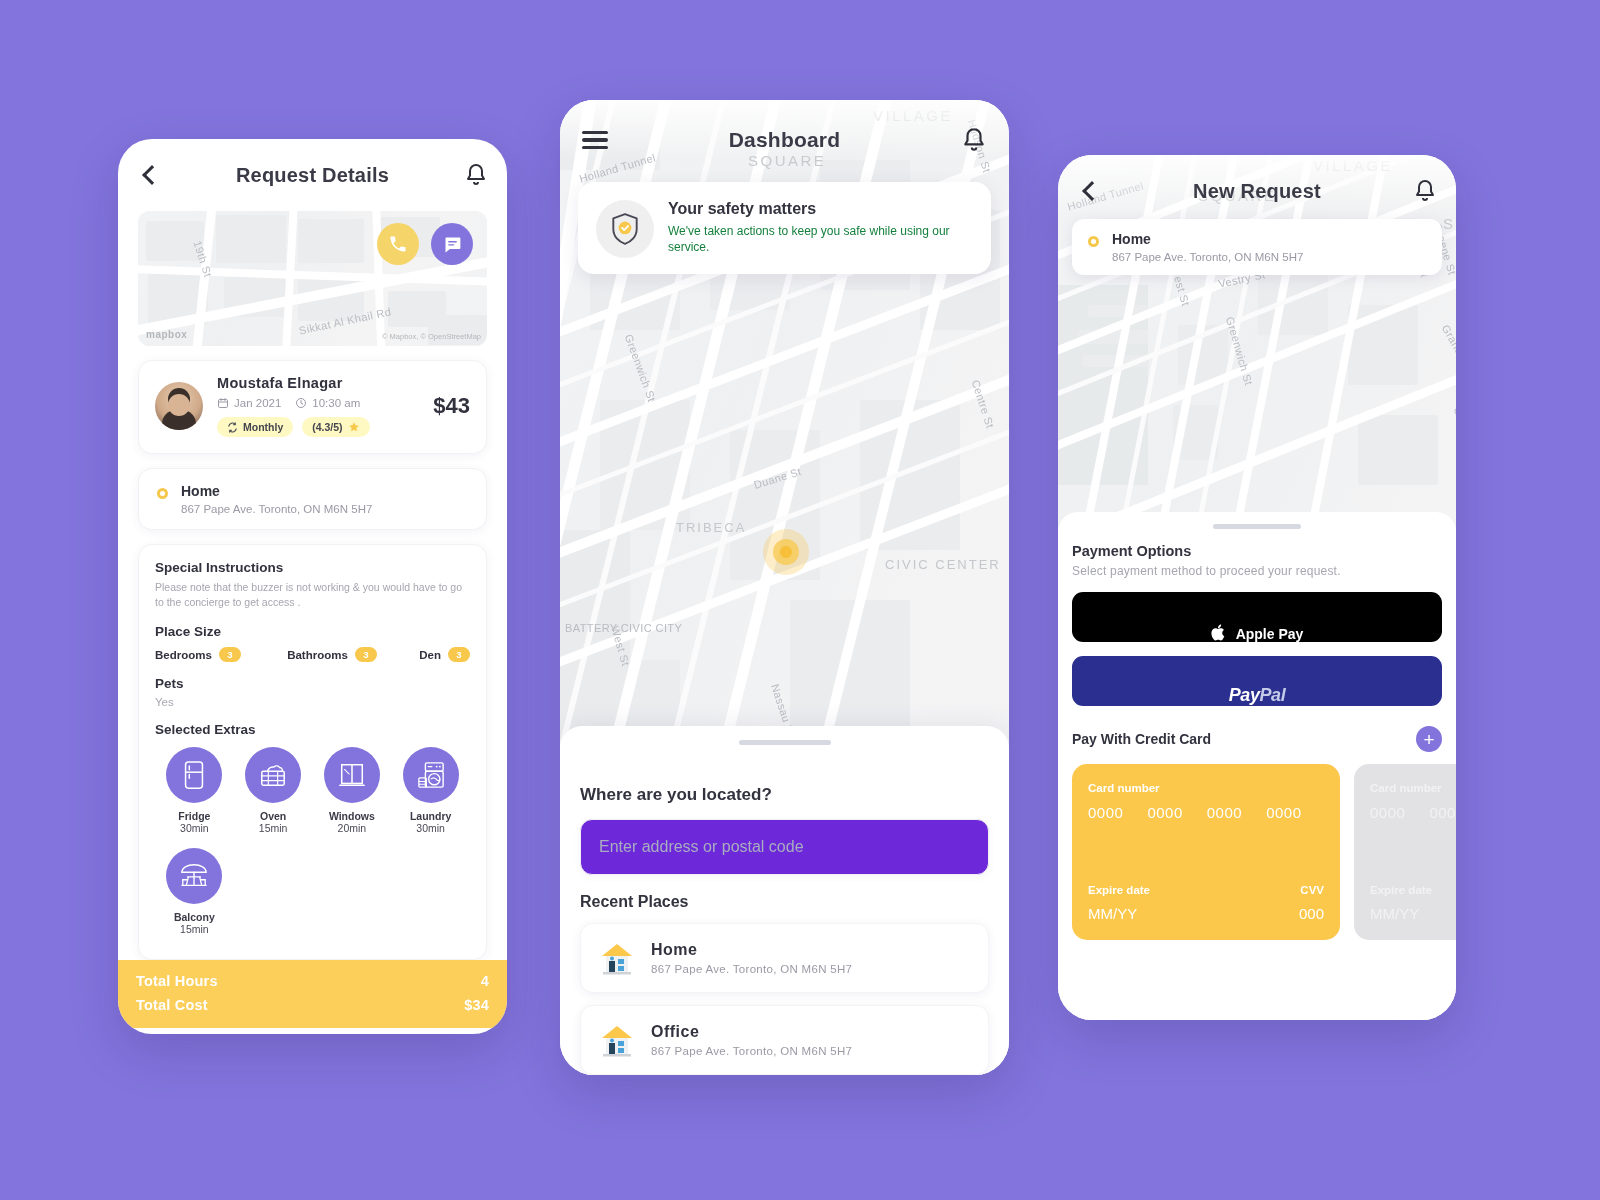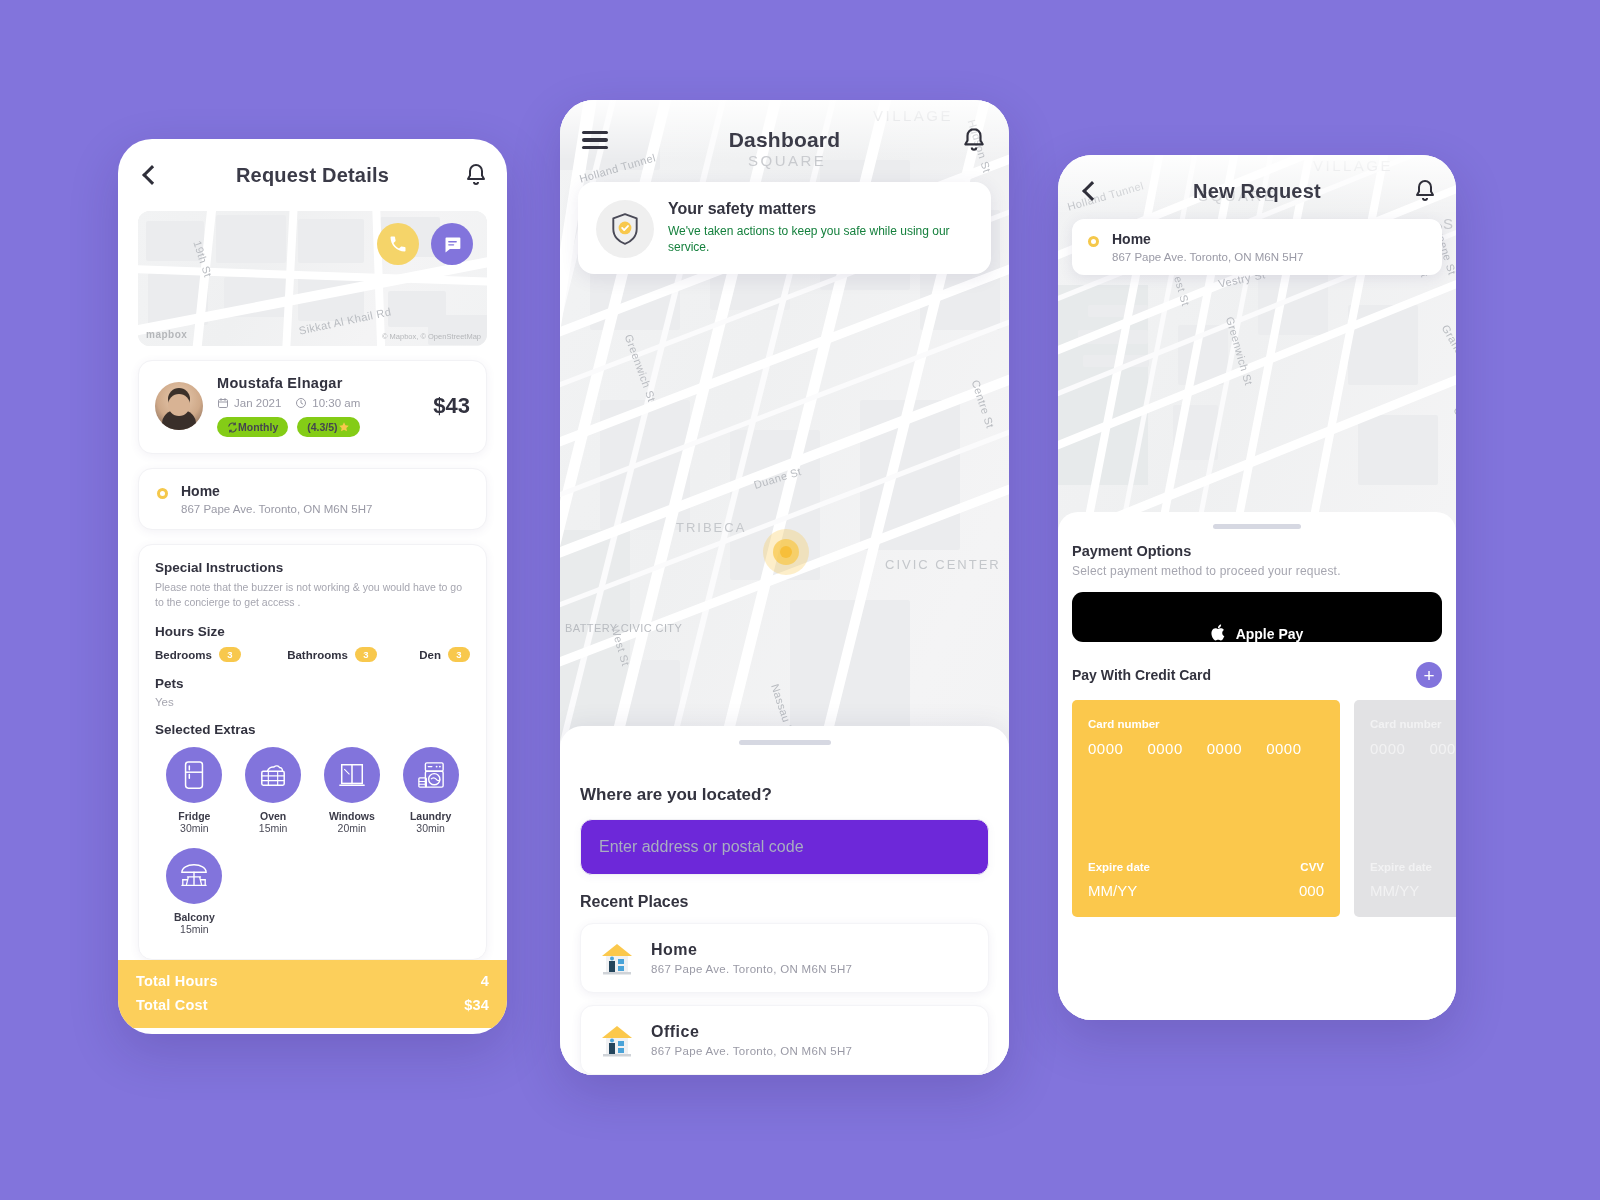--- a/index.html
+++ b/index.html
@@ -111,22 +111,22 @@
     width:22px; height:22px; background:#d8b394; border-radius:50%;
     box-shadow: 0 -6px 0 0 #3b3029;
     z-index:2;
   }
   .pro-info { flex: 1; min-width: 0; }
   .pro-name { font-size: 14.5px; font-weight: bold; color: #32323f; letter-spacing: .3px; }
   .pro-meta { display: flex; gap: 14px; align-items: center; margin-top: 6px; }
   .meta-item { display: flex; align-items: center; gap: 5px; font-size: 11.5px; color: #9a9aa6; }
   .pro-tags { display: flex; gap: 9px; margin-top: 8px; }
   .tag {
-    display: flex; align-items: center; 
-    background: #84cc16; border-radius: 11px; padding: 4px 10px;
+    display: flex; align-items: center; gap: 5px;
+    background: #fef9c3; border-radius: 11px; padding: 4px 10px;
     font-size: 10.5px; color: #45454f; font-weight: bold;
   }
   .price { font-size: 22px; font-weight: bold; color: #32323f; margin-left: 8px; }
 
   .addr-row { display: flex; align-items: flex-start; padding: 14px 16px; }
   .dot-ring {
     width: 11px; height: 11px; border-radius: 50%; border: 3px solid #f5c84b;
     margin: 5px 13px 0 2px; flex: 0 0 11px;
   }
   .addr-title { font-size: 14px; font-weight: bold; color: #32323f; }
@@ -237,21 +237,21 @@
   .pp .b { color: #c3cbe8; }
   .cc-head { display: flex; align-items: center; justify-content: space-between; margin-top: 20px; }
   .cc-title { font-size: 14px; font-weight: bold; color: #33333f; }
   .add-btn {
     width: 26px; height: 26px; border-radius: 50%; background: #8274dc;
     display: flex; align-items: center; justify-content: center; cursor: pointer;
     color: #fff; font-size: 19px; line-height: 1; font-weight: 300;
   }
   .cards-row { display: flex; gap: 14px; margin-top: 12px; }
   .cc {
-    width: 268px; height: 217px; border-radius: 5px; padding: 18px 16px;
+    width: 268px; height: 176px; border-radius: 15px; padding: 18px 16px;
     flex: 0 0 268px; position: relative;
   }
   .cc.active { background: #fbc84c; }
   .cc.ghost  { background: #e2e2e4; }
   .cc-lbl { font-size: 11.5px; font-weight: bold; color: #fff; }
   .cc.ghost .cc-lbl { color: #f2f2f3; }
   .cc-num { display: flex; gap: 24px; margin-top: 10px; }
   .cc-num span { font-size: 15px; color: #fff; letter-spacing: .5px; }
   .cc.ghost .cc-num span { color: #f2f2f3; }
   .cc-bottom { position: absolute; left: 16px; right: 16px; bottom: 18px; }
@@ -373,21 +373,21 @@
           <div class="addr-title">Home</div>
           <div class="addr-sub">867 Pape Ave. Toronto, ON M6N 5H7</div>
         </div>
       </div>
     </div>
 
     <div class="card detail-card">
       <div class="sec-h">Special Instructions</div>
       <div class="sec-p">Please note that the buzzer is not working &amp; you would have to go to the concierge to get access .</div>
 
-      <div class="sec-h sec-space">Hours Size</div>
+      <div class="sec-h sec-space">Place Size</div>
       <div class="size-row">
         <div class="size-item">
           <span class="size-lbl">Bedrooms</span>
           <span class="pill">3</span>
         </div>
         <div class="size-item">
           <span class="size-lbl">Bathrooms</span>
           <span class="pill">3</span>
         </div>
         <div class="size-item">
@@ -674,20 +674,23 @@
       <div class="pay-sub">Select payment method to proceed your request.</div>
 
       <div class="pay-btn apple">
         <svg width="16" height="19" viewBox="0 0 16 19">
           <path d="M11.2 10c0-2 1.6-3 1.7-3.1-.9-1.4-2.4-1.6-2.9-1.6-1.2-.1-2.4.7-3 .7-.6 0-1.6-.7-2.6-.7C3.1 5.3 1.8 6.1 1.1 7.4c-1.4 2.4-.4 6 1 8 .7 1 1.5 2.1 2.5 2 1 0 1.4-.6 2.6-.6s1.5.6 2.6.6c1.1 0 1.8-1 2.4-2 .8-1.1 1.1-2.2 1.1-2.3 0 0-2.1-.8-2.1-3.1z" fill="#fff"></path>
           <path d="M9.3 4c.5-.6.9-1.5.8-2.4-.8 0-1.7.5-2.3 1.2-.5.6-.9 1.5-.8 2.4.9.1 1.8-.5 2.3-1.2z" fill="#fff"></path>
         </svg>
         <span class="lbl">Apple Pay</span>
       </div>
 
+      <div class="pay-btn paypal">
+        <span class="pp"><span class="a">Pay</span><span class="b">Pal</span></span>
+      </div>
 
       <div class="cc-head">
         <div class="cc-title">Pay With Credit Card</div>
         <div class="add-btn">
           <span>+</span>
         </div>
       </div>
 
       <div class="cards-row">
         <div class="cc active">

